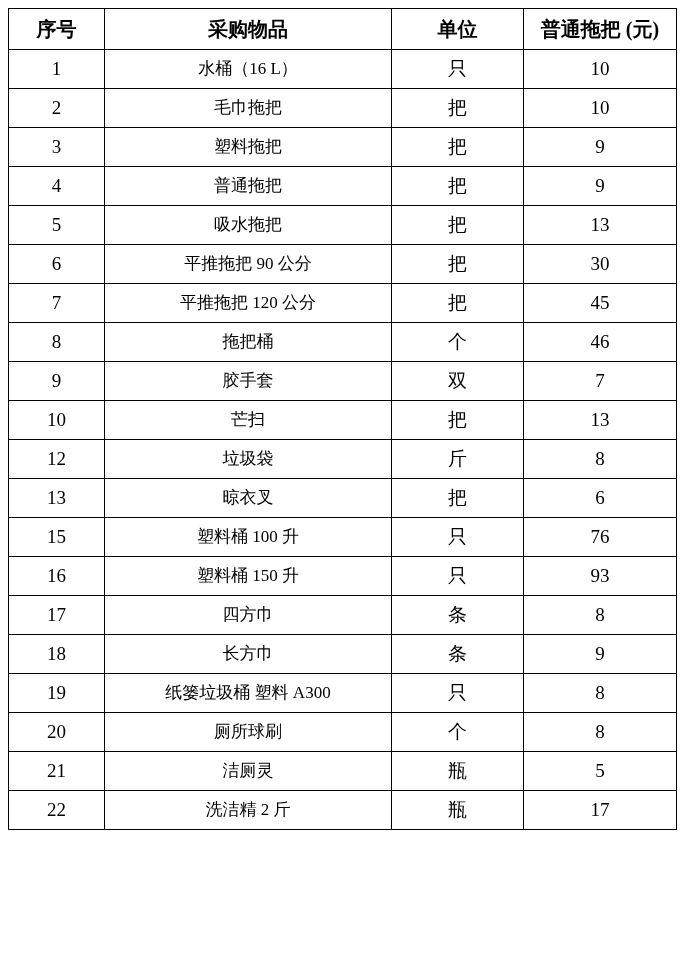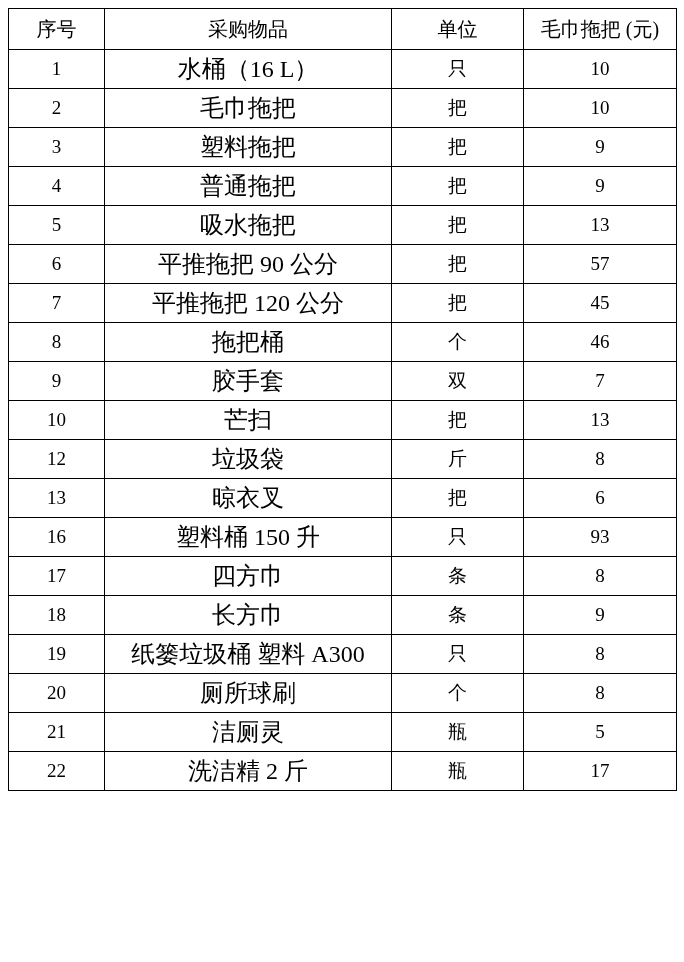--- a/index.html
+++ b/index.html
@@ -39,27 +39,27 @@
     vertical-align: middle;
     padding: 0;
     height: 38px;
     line-height: 38px;
     font-size: 19px;
     font-weight: normal;
     white-space: nowrap;
     overflow: hidden;
   }
   table.purchase-table thead th {
-    font-weight: normal;
+    font-weight: bold;
     font-size: 20px;
     height: 40px;
     line-height: 40px;
   }
   table.purchase-table tbody td.col-item {
-    font-size: 24px;
+    font-size: 17px;
   }
   table.purchase-table tbody td.col-index,
   table.purchase-table tbody td.col-price {
     font-family: "Liberation Serif", "DejaVu Serif", serif;
   }
 </style>
 </head>
 <body>
 
 <div class="page">
@@ -68,21 +68,21 @@
       <col class="c-index">
       <col class="c-item">
       <col class="c-unit">
       <col class="c-price">
     </colgroup>
     <thead>
       <tr>
         <th>序号</th>
         <th>采购物品</th>
         <th>单位</th>
-        <th>毛巾拖把 (元)</th>
+        <th>普通拖把 (元)</th>
       </tr>
     </thead>
     <tbody id="table-body">
         <tr>
           <td class="col-index">1</td>
           <td class="col-item">水桶（16 L）</td>
           <td class="col-unit">只</td>
           <td class="col-price">10</td>
         </tr>
         <tr>
@@ -106,21 +106,21 @@
         <tr>
           <td class="col-index">5</td>
           <td class="col-item">吸水拖把</td>
           <td class="col-unit">把</td>
           <td class="col-price">13</td>
         </tr>
         <tr>
           <td class="col-index">6</td>
           <td class="col-item">平推拖把 90 公分</td>
           <td class="col-unit">把</td>
-          <td class="col-price">57</td>
+          <td class="col-price">30</td>
         </tr>
         <tr>
           <td class="col-index">7</td>
           <td class="col-item">平推拖把 120 公分</td>
           <td class="col-unit">把</td>
           <td class="col-price">45</td>
         </tr>
         <tr>
           <td class="col-index">8</td>
           <td class="col-item">拖把桶</td>
@@ -143,20 +143,26 @@
           <td class="col-index">12</td>
           <td class="col-item">垃圾袋</td>
           <td class="col-unit">斤</td>
           <td class="col-price">8</td>
         </tr>
         <tr>
           <td class="col-index">13</td>
           <td class="col-item">晾衣叉</td>
           <td class="col-unit">把</td>
           <td class="col-price">6</td>
+        </tr>
+        <tr>
+          <td class="col-index">15</td>
+          <td class="col-item">塑料桶 100 升</td>
+          <td class="col-unit">只</td>
+          <td class="col-price">76</td>
         </tr>
         <tr>
           <td class="col-index">16</td>
           <td class="col-item">塑料桶 150 升</td>
           <td class="col-unit">只</td>
           <td class="col-price">93</td>
         </tr>
         <tr>
           <td class="col-index">17</td>
           <td class="col-item">四方巾</td>

